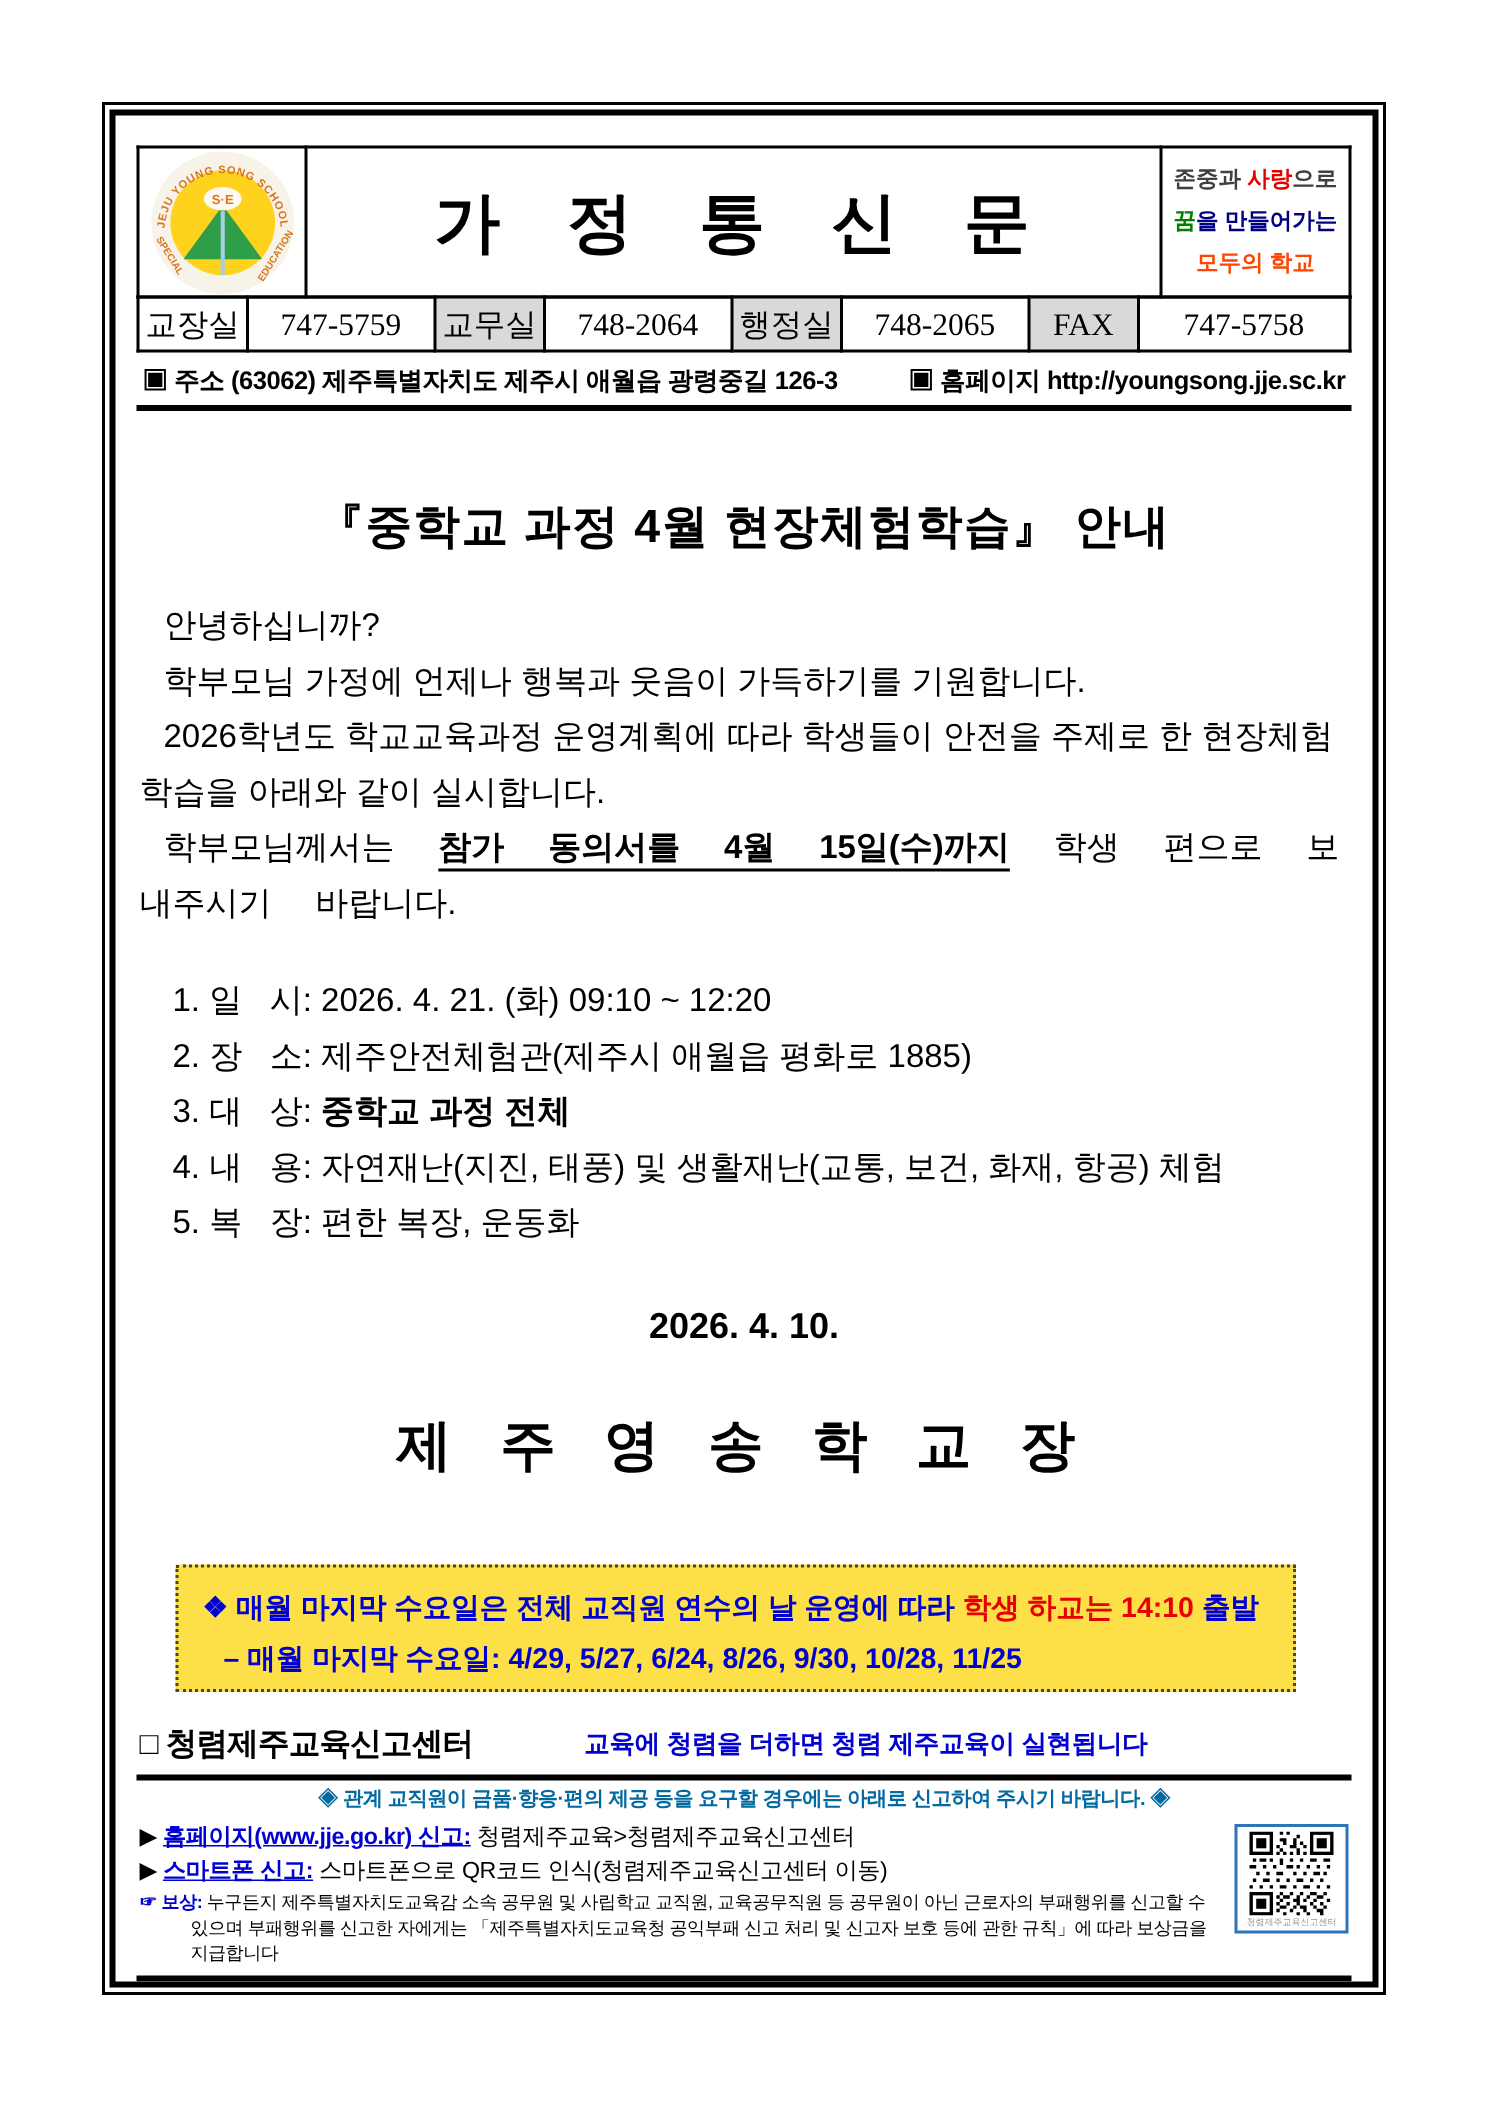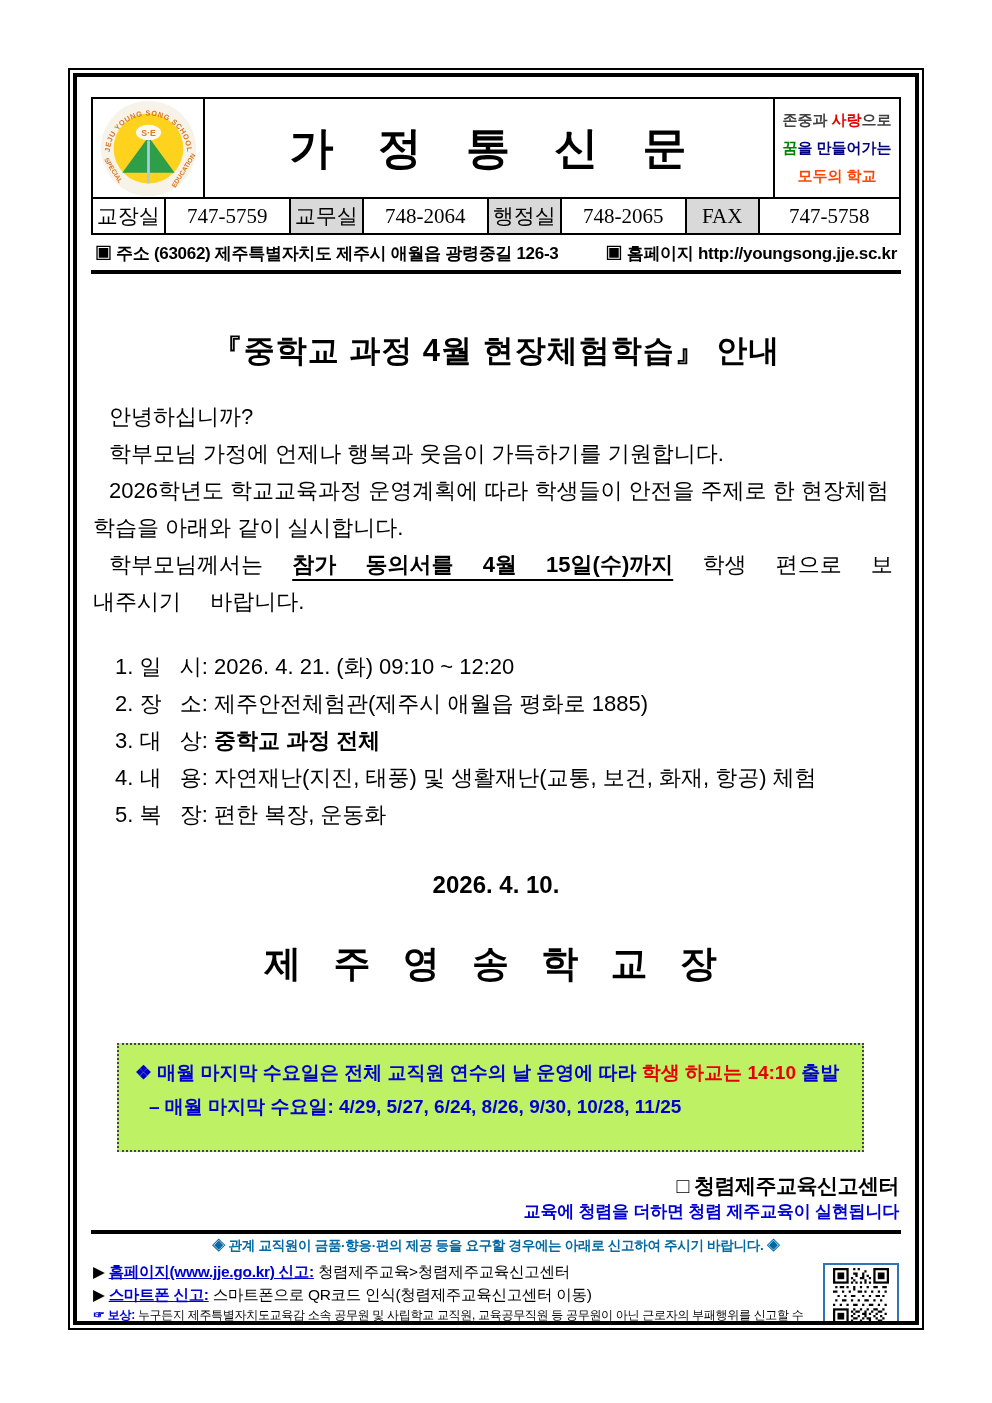--- a/index.html
+++ b/index.html
@@ -66,30 +66,30 @@
   .details-list { margin-top: 28px; padding-left: 24px; font-size: 22px; line-height: 37px; }
   .details-list .row { white-space: pre-wrap; }
   .details-list .bold-val { font-weight: bold; }
 
   .issue-date { margin-top: 38px; text-align: center; font-size: 24px; font-weight: bold; }
   .signature { margin-top: 40px; text-align: center; font-size: 37px; font-weight: bold; letter-spacing: 11px; }
 
   
   .notice-box {
     margin: 54px 37px 0 26px;
-    background: #bef264;
+    background: #fde047;
     border: 2px dotted #444;
-    padding: 11px 10px 26px 16px;
+    padding: 11px 10px 2px 16px;
     font-size: 19px; font-weight: bold; color: #0000d0; line-height: 1.8;
   }
   .notice-box .red { color: #e60000; }
   .notice-box .line2 { padding-left: 14px; }
 
   
-  .integrity-row { margin-top: 20px; display: flex; align-items: flex-end; padding: 0 2px; flex-direction: column; }
+  .integrity-row { margin-top: 20px; display: flex; align-items: center; padding: 0 2px; }
   .integrity-name { font-size: 21px; font-weight: bold; letter-spacing: -0.5px; }
   .integrity-slogan { color: #0000d0; font-size: 17px; font-weight: bold; margin-left: 74px; letter-spacing: -0.2px; }
   .footer-rule1 { margin-top: 7px; border-top: 4px solid #000; }
   .warning-line { margin-top: 3px; text-align: center; color: #0369a1; font-size: 13.5px; font-weight: bold; letter-spacing: -0.3px; }
 
   .report-section { display: flex; margin-top: 6px; padding: 0 2px; }
   .report-left { flex: 1; min-width: 0; padding-right: 10px; }
   .report-line { font-size: 15.5px; line-height: 1.45; letter-spacing: -0.3px; }
   .report-link { color: #0000d0; font-weight: bold; text-decoration: underline; text-align: center; }
   .reward-line { font-size: 12px; line-height: 1.4; letter-spacing: -0.3px; padding-left: 34px; text-indent: -34px; margin-top: 1px; }

